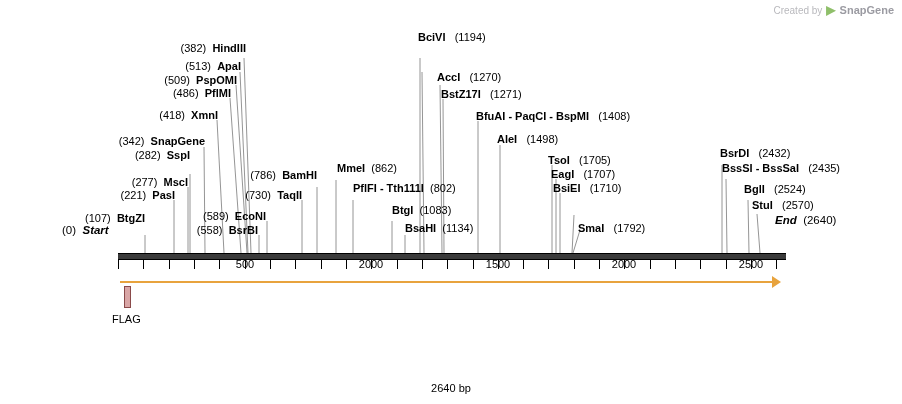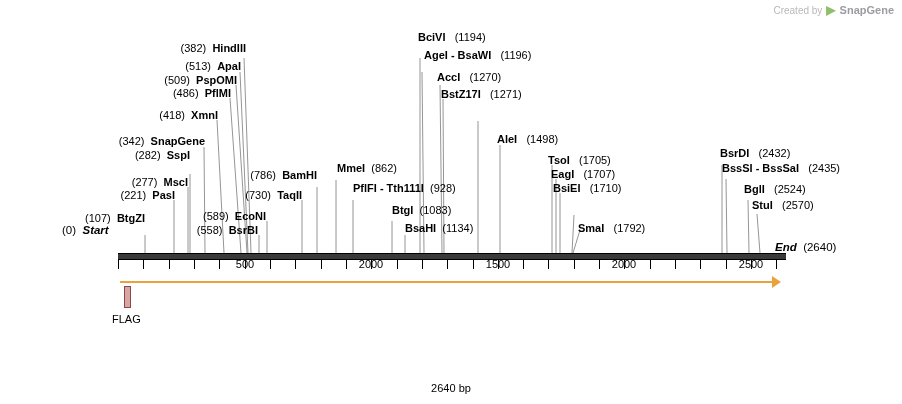--- a/index.html
+++ b/index.html
@@ -182,21 +182,21 @@
   <div class="arrow-line"></div>
   <div class="arrow-head"></div>
 
   <div class="flag-box"></div>
   <div class="flag-label">FLAG</div>
 
   <div class="endlabel" style="left:62px;top:224px">
     <span class="endpos">(0)</span>
     <span>&nbsp;</span><span>Start</span>
   </div>
-  <div class="endlabel" style="left:775px;top:241px">
+  <div class="endlabel" style="left:775px;top:214px">
     <span>End</span>
     <span>&nbsp;</span><span class="endpos">(2640)</span>
   </div>
 
   <div class="site r" style="left:145px;top:212px">
     <span class="pos">(107)</span>
     <span>&nbsp;</span><span class="enz">BtgZI</span>
   </div>
   <div class="site r" style="left:175px;top:189px">
     <span class="pos">(221)</span>
@@ -250,47 +250,47 @@
     <span class="pos">(786)</span>
     <span>&nbsp;</span><span class="enz">BamHI</span>
   </div>
 
   <div class="site" style="left:337px;top:162px">
     <span class="enz">MmeI</span>
     <span>&nbsp;</span><span class="pos">(862)</span>
   </div>
   <div class="site" style="left:353px;top:182px">
     <span class="enz">PflFI - Tth111I</span>
-    <span>&nbsp;</span><span class="pos">(928)</span>
+    <span>&nbsp;</span><span class="pos">(802)</span>
   </div>
   <div class="site" style="left:392px;top:204px">
     <span class="enz">BtgI</span>
     <span>&nbsp;</span><span class="pos">(1083)</span>
   </div>
   <div class="site" style="left:405px;top:222px">
     <span class="enz">BsaHI</span>
     <span>&nbsp;</span><span class="pos">(1134)</span>
   </div>
 
   <div class="site" style="left:418px;top:31px">
     <span class="enz">BciVI</span>
     <span>&nbsp;&nbsp;</span><span class="pos">(1194)</span>
   </div>
-  <div class="site" style="left:424px;top:49px">
-    <span class="enz">AgeI - BsaWI</span>
-    <span>&nbsp;&nbsp;</span><span class="pos">(1196)</span>
-  </div>
   <div class="site" style="left:437px;top:71px">
     <span class="enz">AccI</span>
     <span>&nbsp;&nbsp;</span><span class="pos">(1270)</span>
   </div>
   <div class="site" style="left:441px;top:88px">
     <span class="enz">BstZ17I</span>
     <span>&nbsp;&nbsp;</span><span class="pos">(1271)</span>
   </div>
+  <div class="site" style="left:476px;top:110px">
+    <span class="enz">BfuAI - PaqCI - BspMI</span>
+    <span>&nbsp;&nbsp;</span><span class="pos">(1408)</span>
+  </div>
   <div class="site" style="left:497px;top:133px">
     <span class="enz">AleI</span>
     <span>&nbsp;&nbsp;</span><span class="pos">(1498)</span>
   </div>
 
   <div class="site" style="left:548px;top:154px">
     <span class="enz">TsoI</span>
     <span>&nbsp;&nbsp;</span><span class="pos">(1705)</span>
   </div>
   <div class="site" style="left:551px;top:168px">

